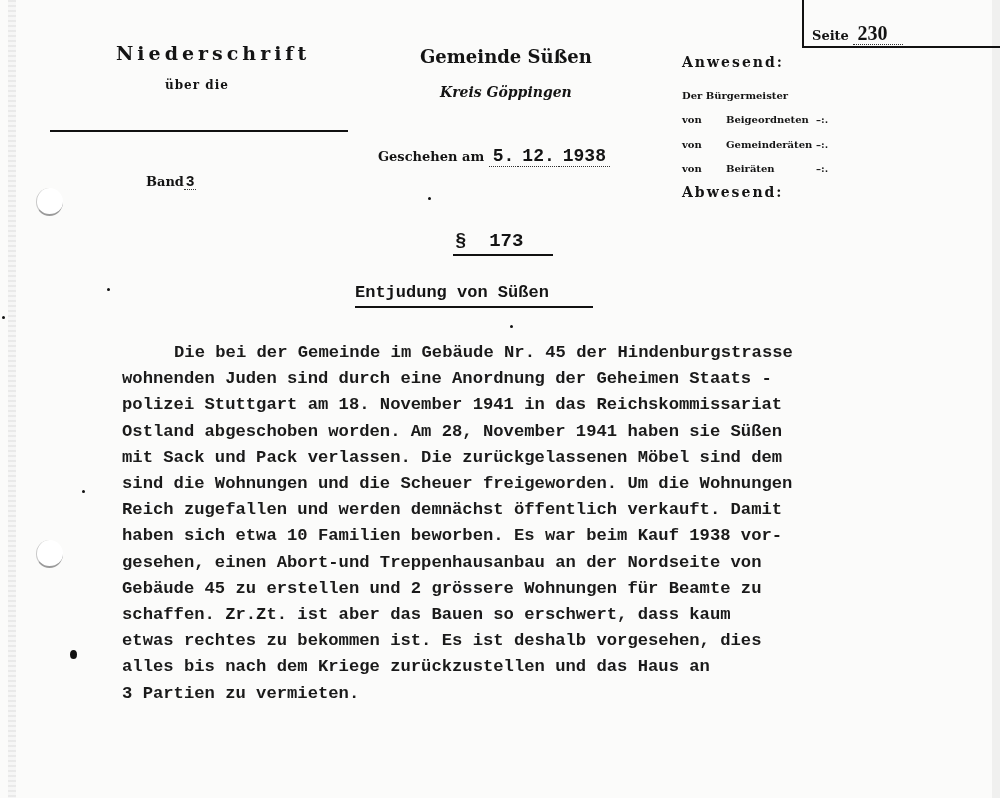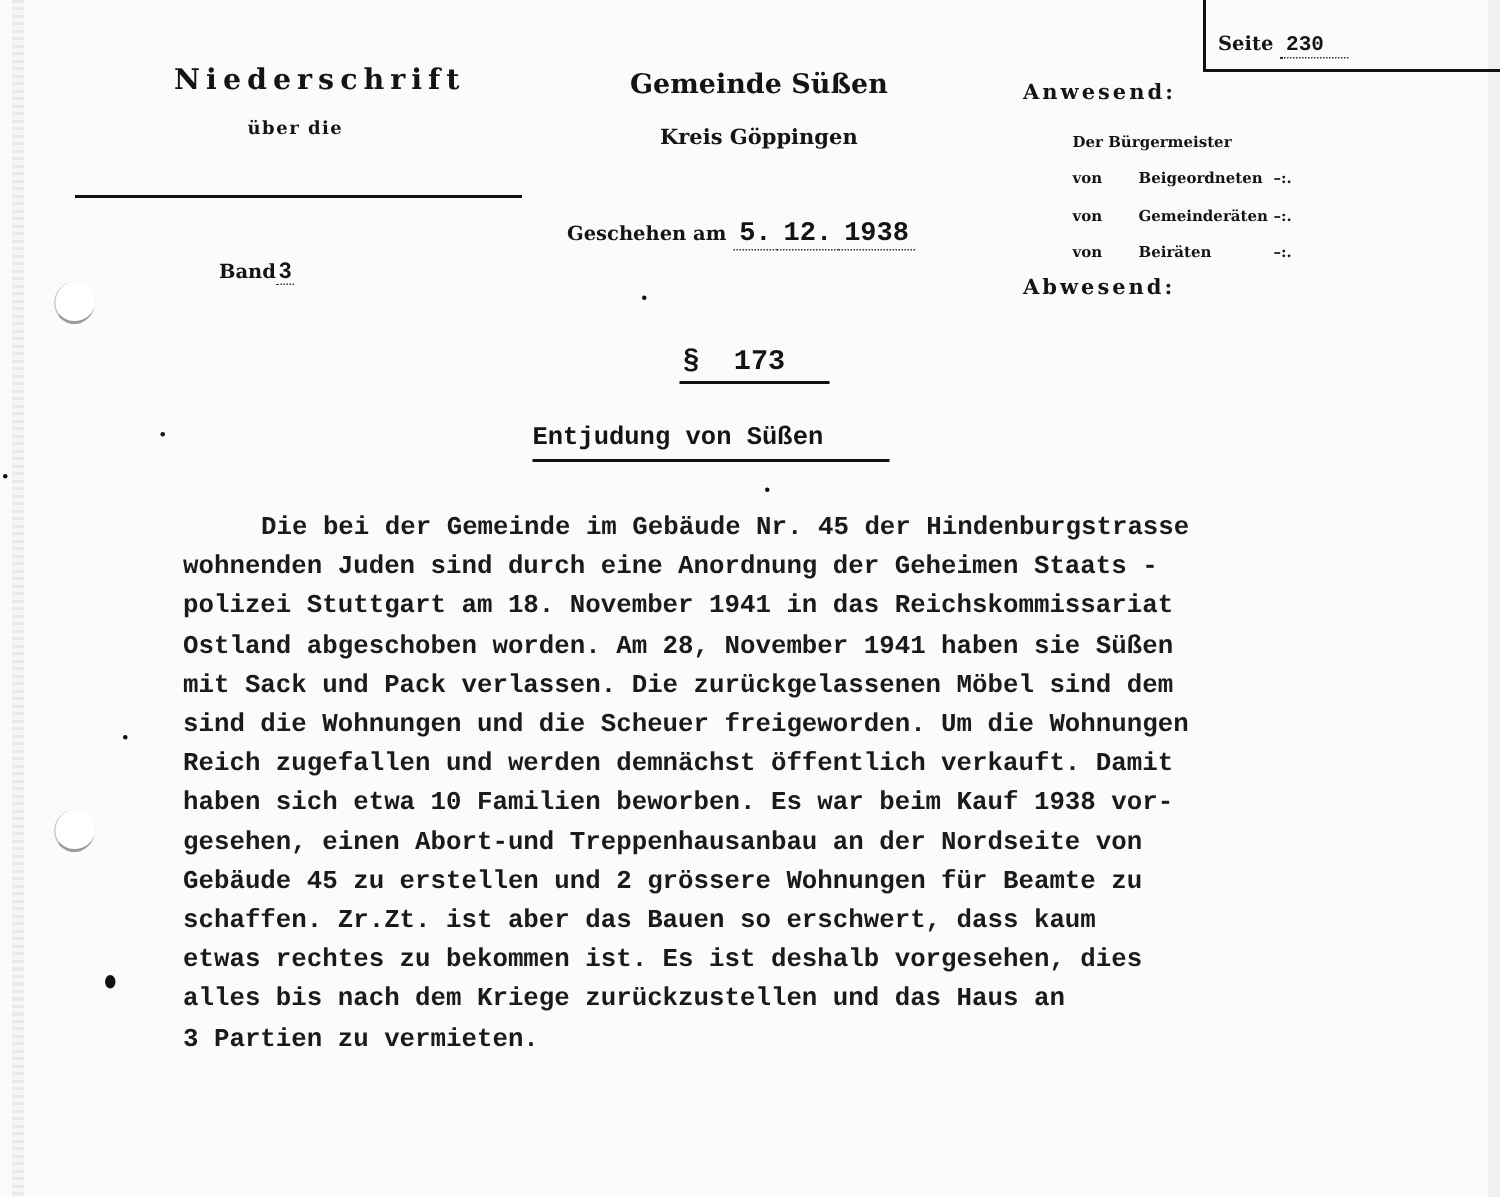--- a/index.html
+++ b/index.html
@@ -27,33 +27,33 @@
 
   .title-1 { left: 116px; top: 42px; font-size: 19px; letter-spacing: 4px; }
   .title-2 { left: 165px; top: 78px; font-size: 12px; letter-spacing: 1px; }
   .title-3 { left: 50px; top: 104px; font-size: 14px; }
   .title-rule { position: absolute; left: 50px; top: 130px; width: 298px; height: 2px; background: #111; }
   .title-4 { left: 50px; top: 137px; font-size: 14px; letter-spacing: 1px; }
   .band { left: 146px; top: 172px; font-size: 13px; }
   .band .dots { border-bottom: 1px dotted #333; padding: 0 2px 0 2px; font-family: "Liberation Sans", sans-serif; font-size: 15px; }
 
   .gem-1 { left: 420px; top: 46px; font-size: 18px; }
-  .gem-2 { left: 440px; top: 84px; font-size: 14px; }
+  .gem-2 { left: 440px; top: 84px; font-size: 14px; font-style: italic; }
   .date { left: 378px; top: 146px; font-size: 13px; }
   .date .v { font-family: "Liberation Mono", monospace; font-size: 18px; border-bottom: 1px dotted #333; padding: 0 4px; }
 
   .seite-box {
     position: absolute; left: 802px; top: -2px; width: 198px; height: 48px;
     border-left: 2px solid #111; border-bottom: 2px solid #111;
   }
   .seite { left: 812px; top: 22px; font-size: 13px; }
-  .seite .v { font-family: Liberation Mono, monospace; font-size: 14px; border-bottom: 1px dotted #333; padding: 0 16px 0 4px; }
+  .seite .v { font-family: Liberation Serif, serif; font-size: 20px; border-bottom: 1px dotted #333; padding: 0 16px 0 4px; }
 
   .anw { left: 682px; top: 54px; font-size: 14px; letter-spacing: 2px; }
-  .anw-row { font-size: 10px; margin-left: 33px; }
+  .anw-row { font-size: 10px; }
   .abw { left: 682px; top: 184px; font-size: 14px; letter-spacing: 2px; }
 
   .para-sym { left: 455px; top: 230px; font-size: 19px; }
   .para-rule { position: absolute; left: 453px; top: 254px; width: 100px; height: 2px; background: #111; }
   .heading { left: 355px; top: 283px; font-size: 17px; }
   .heading-rule { position: absolute; left: 355px; top: 306px; width: 238px; height: 2px; background: #111; }
 
   .body-text {
     position: absolute; left: 122px; top: 340px; width: 800px;
     font-family: "Liberation Mono", "DejaVu Sans Mono", monospace; font-weight: bold;

